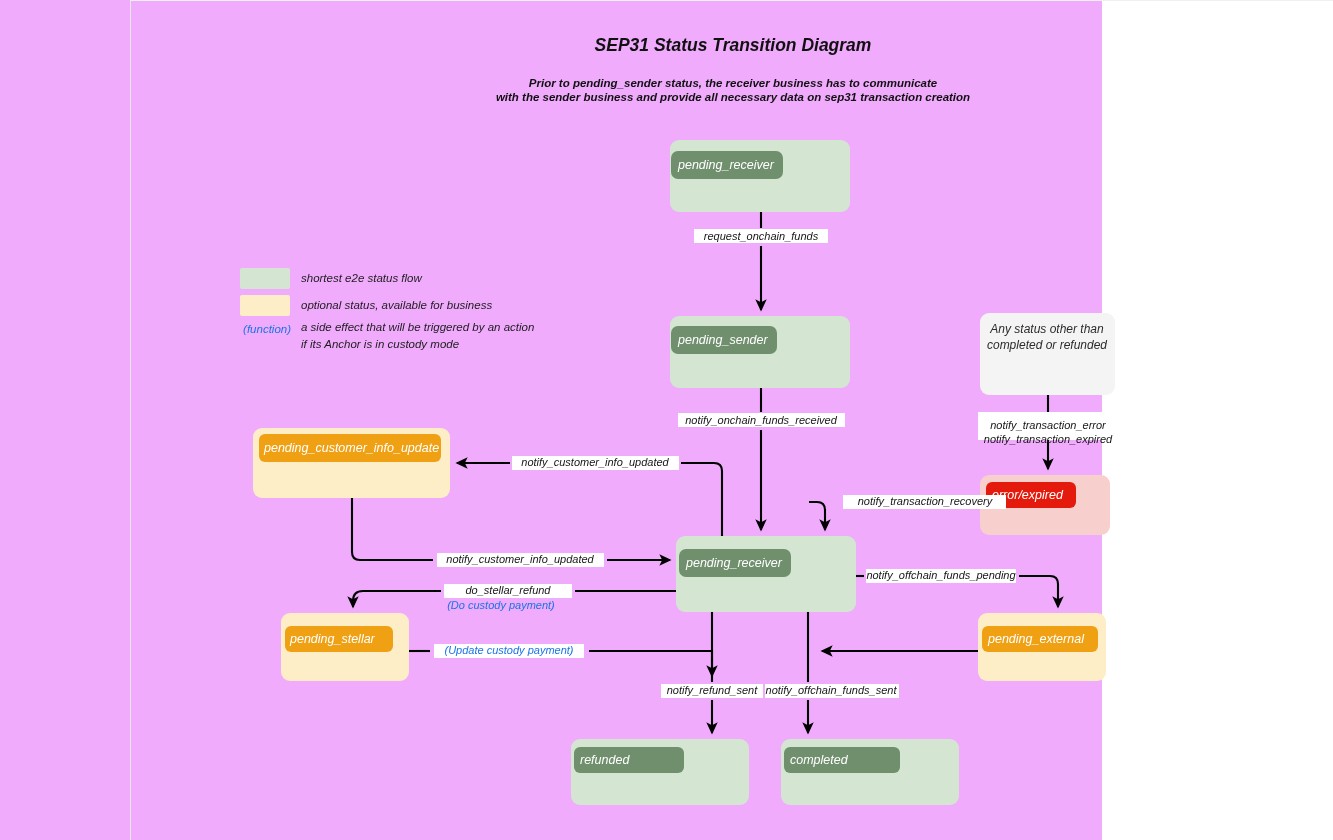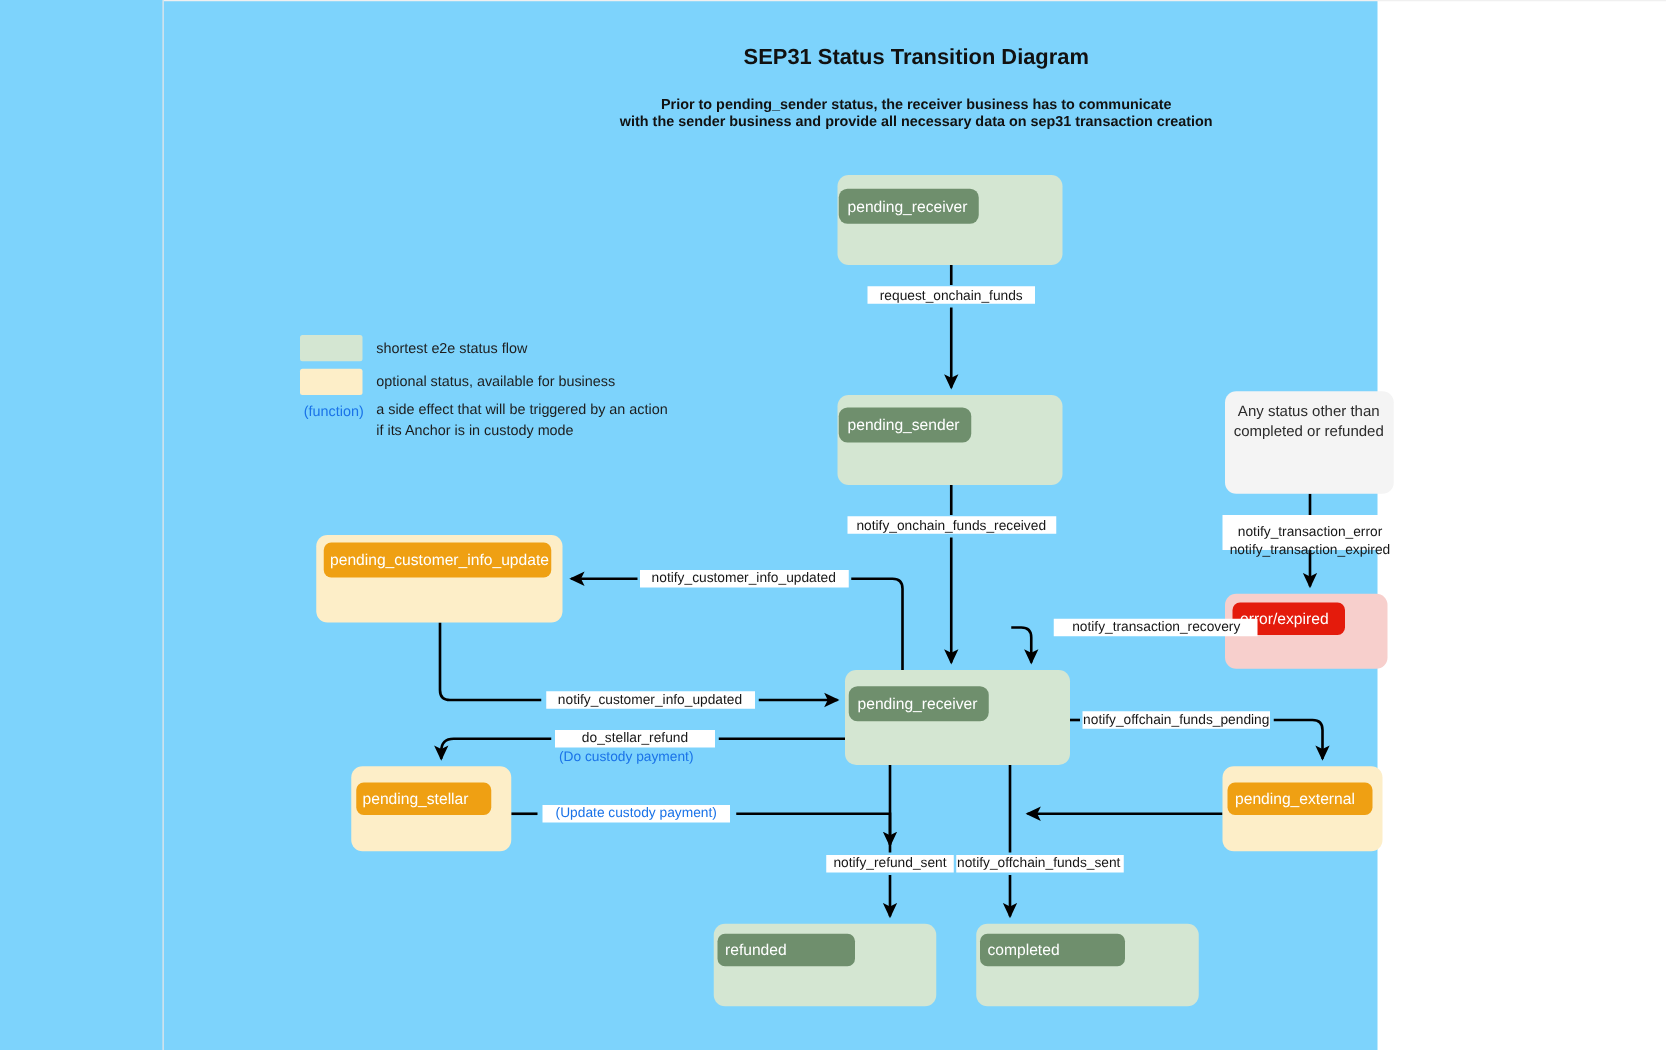--- a/index.html
+++ b/index.html
@@ -10,21 +10,22 @@
   body {
     width: 1333px;
     height: 840px;
     overflow: hidden;
     font-family: "Liberation Sans", sans-serif;
   }
   #stage {
     position: relative;
     width: 1102px;
     height: 840px;
-    background: #7dd3fc;
+    background: #f0abfc;
+    font-style: italic;
   }
   
   #panel-edge {
     position: absolute;
     left: 130px;
     top: 0;
     width: 1px;
     height: 840px;
     background: #e8e8e8;
   }

